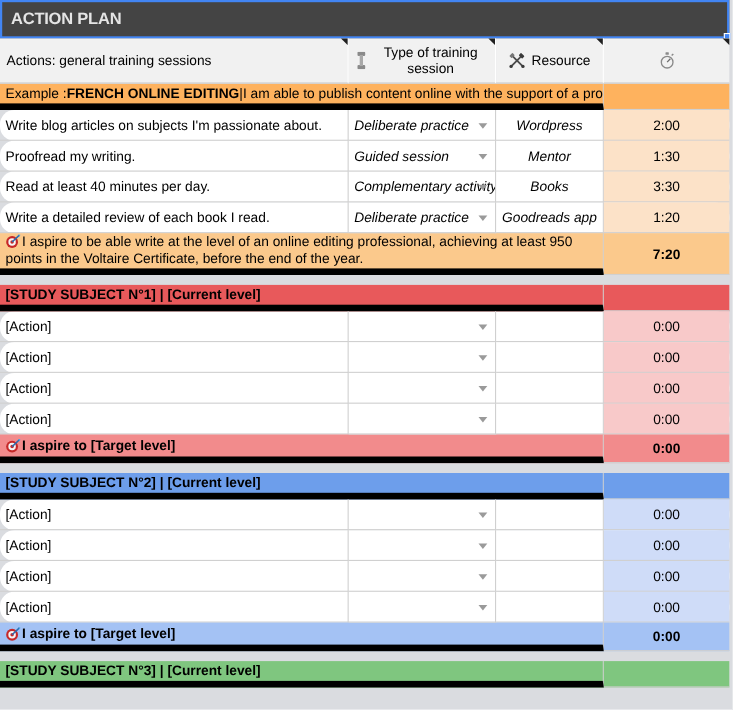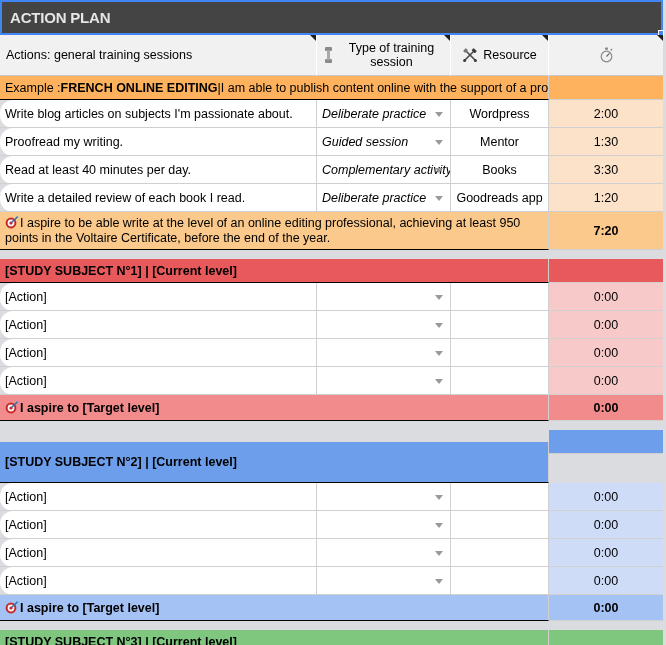--- a/index.html
+++ b/index.html
@@ -113,21 +113,21 @@
   .bar {
     display: flex;
     width: 663px;
     box-sizing: border-box;
   }
   .bar .bar-main {
     box-sizing: border-box;
     padding: 0 5px;
     display: flex;
     align-items: center;
-    border-bottom: 1px solid #000000;
+    border-bottom: 6px solid #000000;
     border-right: 1px solid #d0d0d0;
     overflow: hidden;
     white-space: nowrap;
   }
   .bar .bar-hours {
     box-sizing: border-box;
     width: 114px; min-width: 114px;
     display: flex; align-items: center; justify-content: center;
     border-bottom: 1px solid #d0d0d0;
     font-weight: bold;
@@ -137,33 +137,33 @@
   .example-bar .bar-hours { background: #feb25e; height: 24px; }
 
   .aspire-orange .bar-main  { width: 549px; background: #fbc98c; min-height: 38px; white-space: normal; align-items: center; }
   .aspire-orange .bar-hours { background: #fbc98c; min-height: 38px; }
 
   .sec-red .bar-main   { width: 549px; background: #e8595b; height: 24px; font-weight: bold; }
   .sec-red .bar-hours  { background: #e8595b; height: 24px; }
   .aspire-red .bar-main  { width: 549px; background: #f28b8c; height: 26px; font-weight: bold; }
   .aspire-red .bar-hours { background: #f28b8c; height: 26px; }
 
-  .sec-blue .bar-main   { width: 549px; background: #6d9eeb; height: 41px; font-weight: bold; margin-top: 12px; }
+  .sec-blue .bar-main   { width: 549px; background: #6d9eeb; height: 24px; font-weight: bold; }
   .sec-blue .bar-hours  { background: #6d9eeb; height: 24px; }
   .aspire-blue .bar-main  { width: 549px; background: #a4c2f4; height: 26px; font-weight: bold; }
   .aspire-blue .bar-hours { background: #a4c2f4; height: 26px; }
 
   .sec-green .bar-main  { width: 549px; background: #7fc67f; height: 24px; font-weight: bold; }
   .sec-green .bar-hours { background: #7fc67f; height: 24px; }
 
   
   .data-row { height: 28px; }
   .data-row .c-action { font-size: 12.5px; }
   .data-row .c-type   { font-style: italic; }
-  .data-row .c-resource { }
+  .data-row .c-resource { font-style: italic; }
 
   .hours-peach { background: #fce2c8; }
   .hours-pink  { background: #f8c9c9; }
   .hours-lblue { background: #cfdcf8; }
 
   
   .caret {
     position: absolute;
     right: 7px;
     top: 50%;

